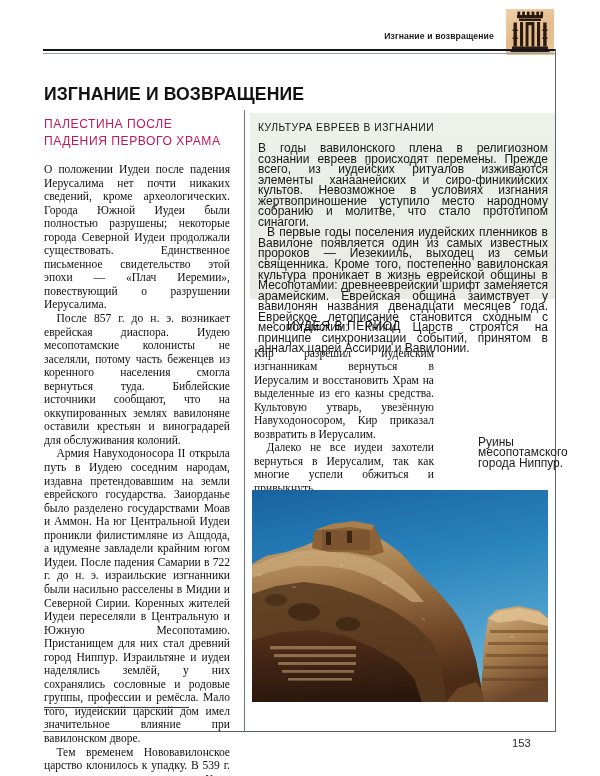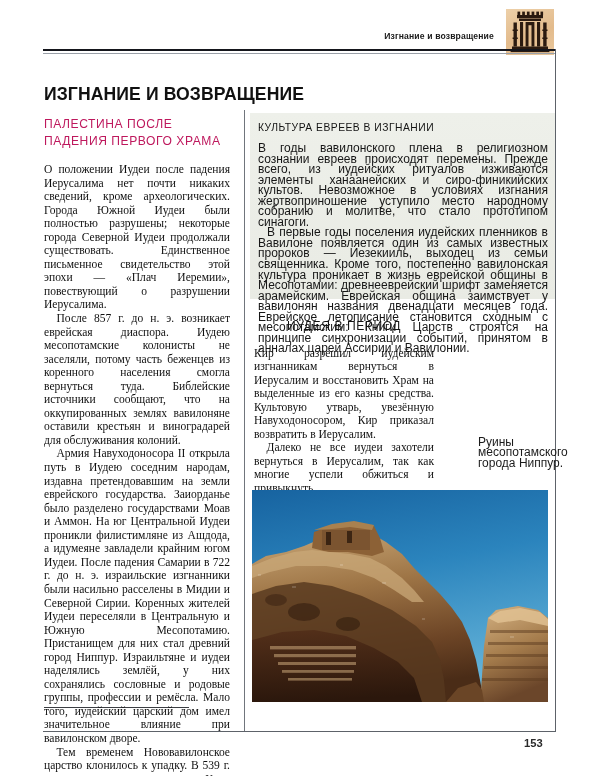--- a/index.html
+++ b/index.html
@@ -214,23 +214,22 @@
   }
   .figure svg { display: block; }
 
   
   .folio {
     position: absolute;
     left: 512px;
     top: 737px;
     font-family: "Liberation Sans", "DejaVu Sans", sans-serif;
     font-size: 11.2px;
-    font-weight: 700;
+    font-weight: 400;
     color: #2a2a2a;
-    margin-left: 12px;
   }
 </style>
 </head>
 <body>
 
 <div class="running-head">Изгнание и возвращение</div>
 
 <div class="emblem">
   <svg width="48" height="46" viewBox="0 0 48 46" aria-hidden="true">
     <g fill="#2b1a10">

